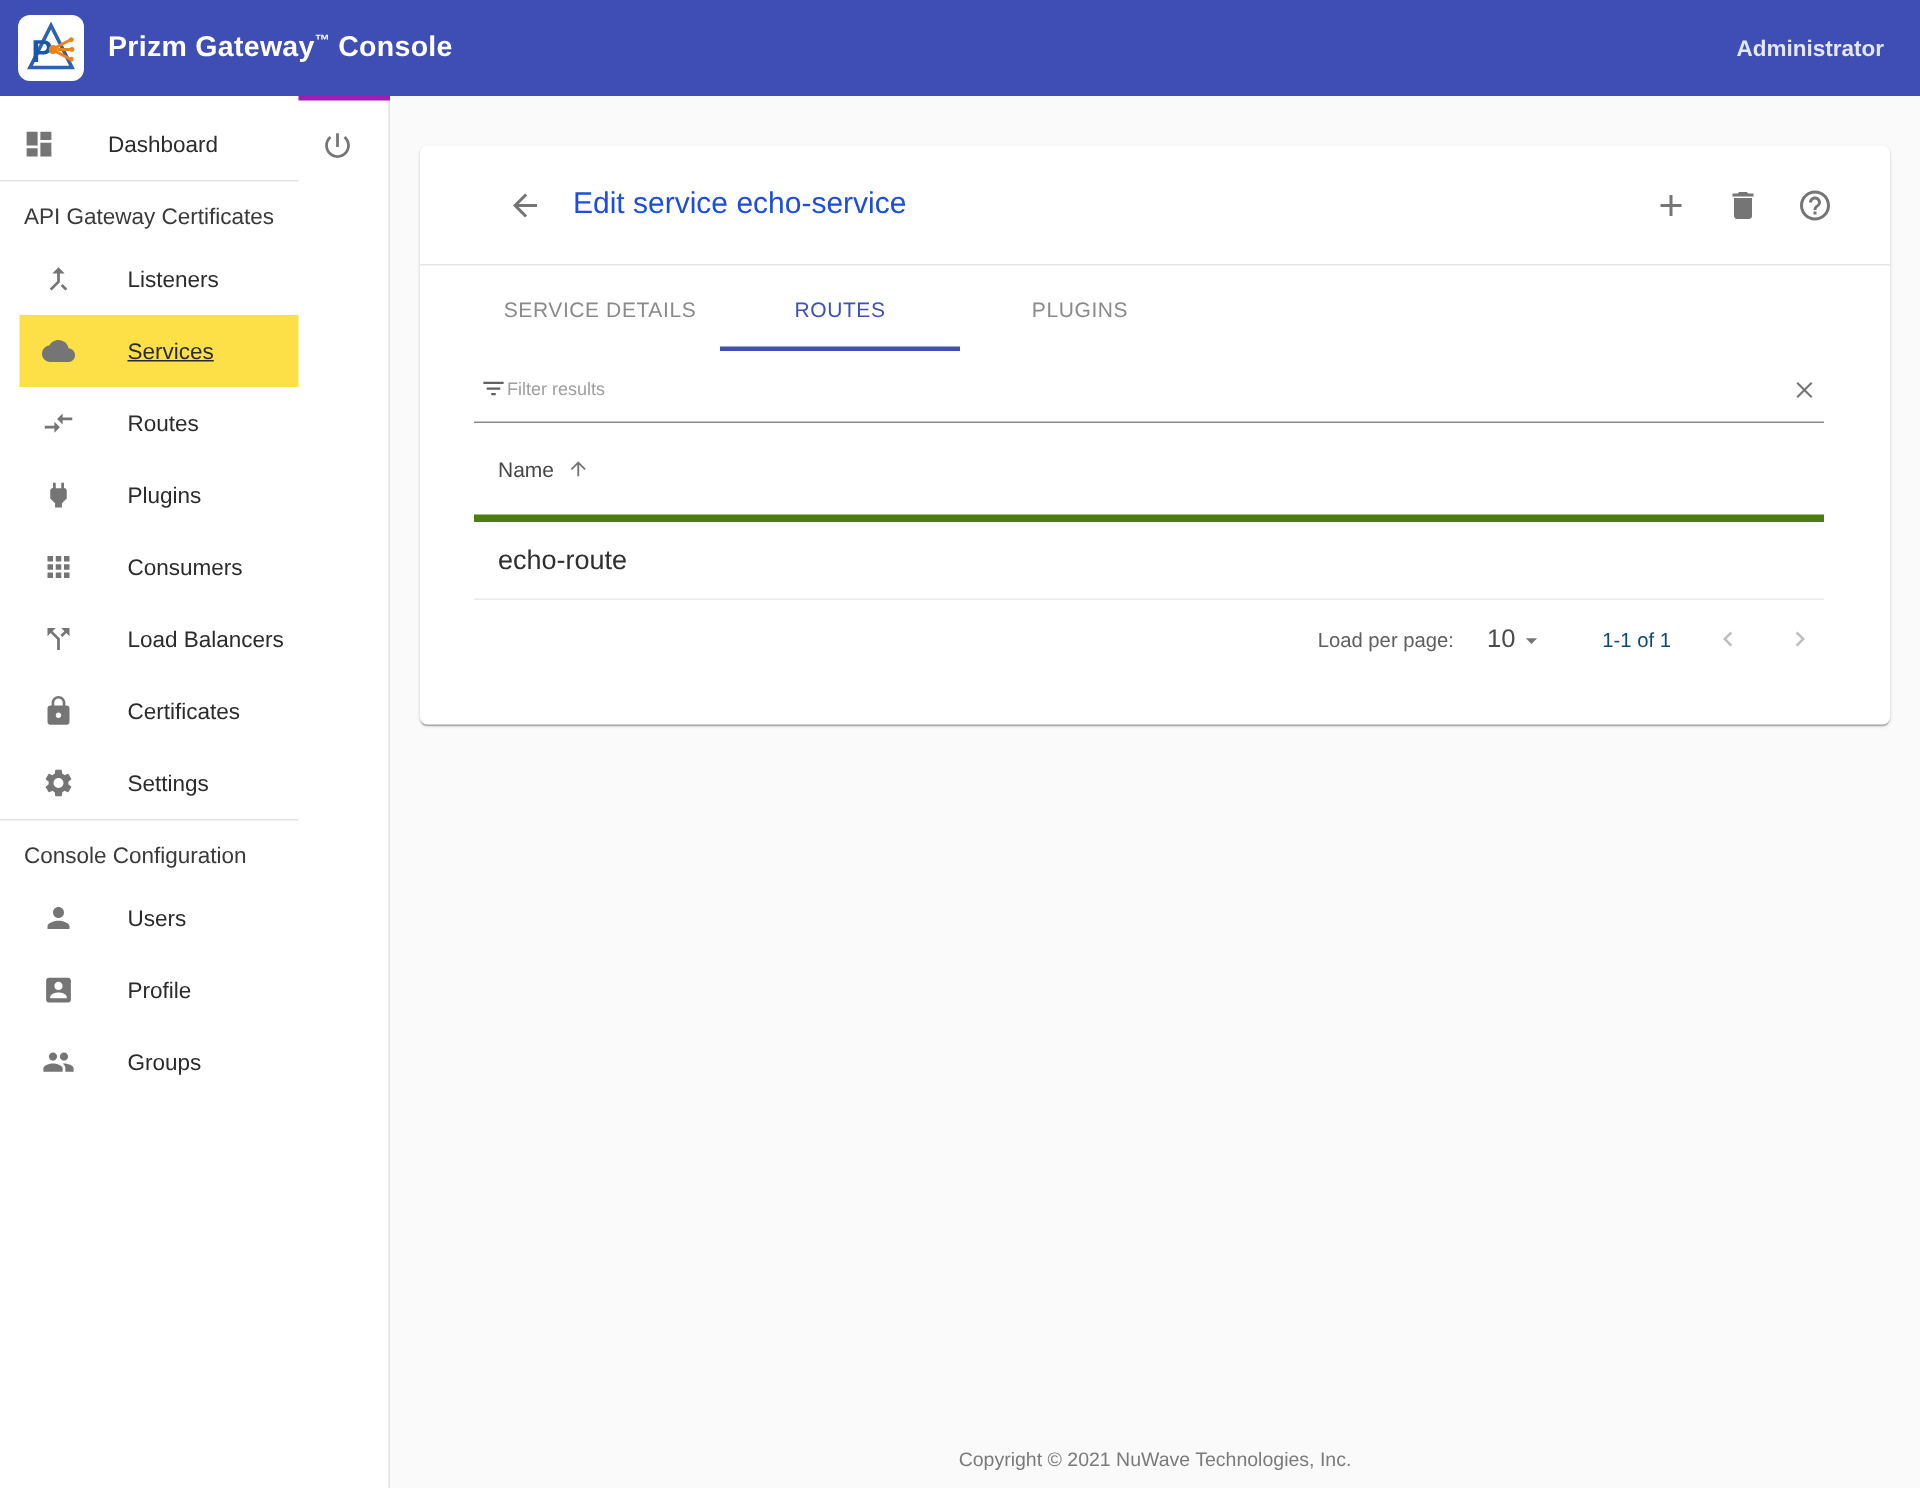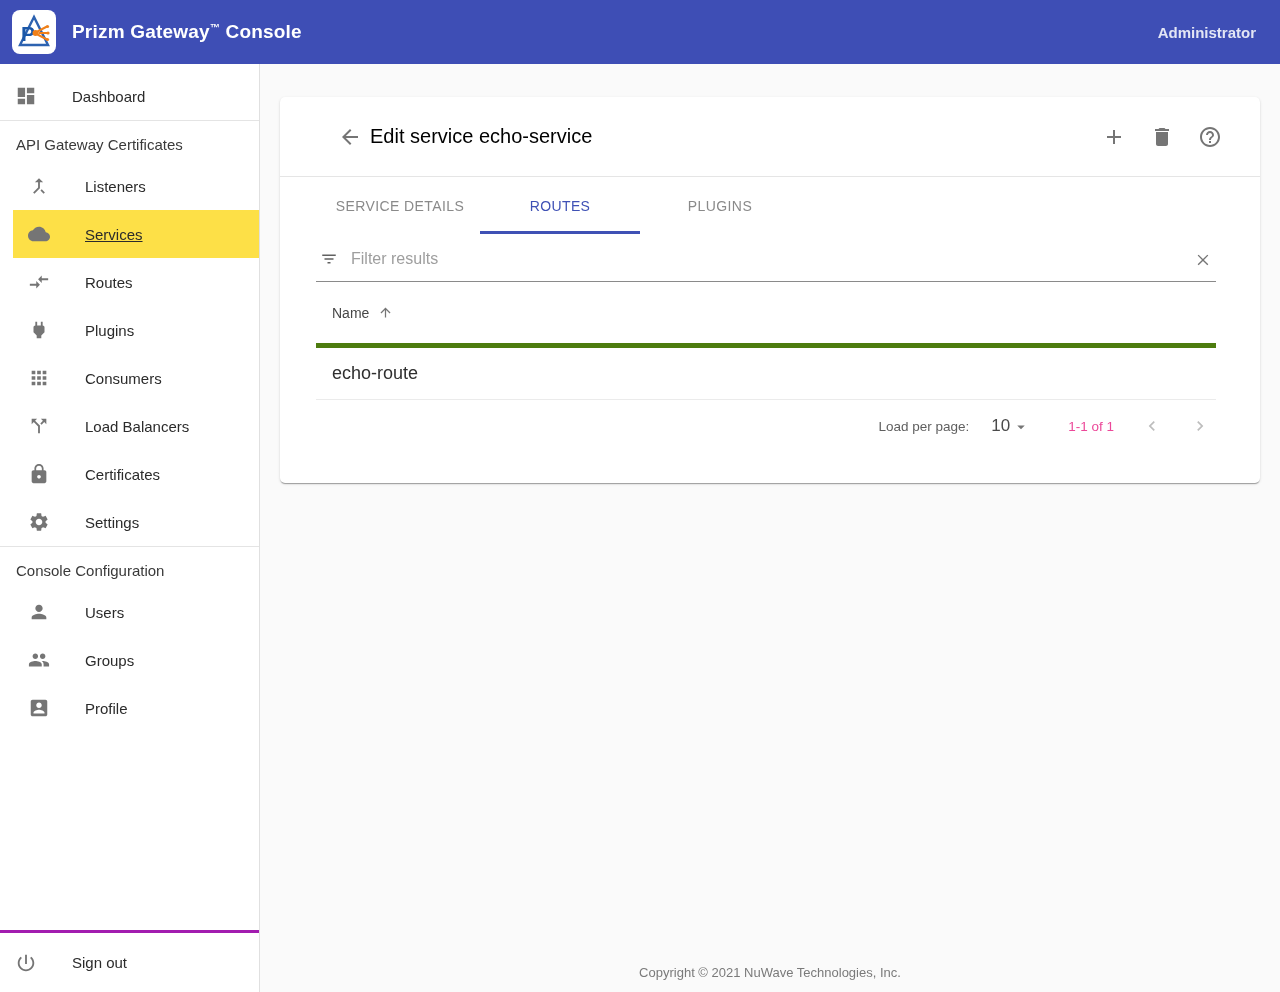--- a/index.html
+++ b/index.html
@@ -21,21 +21,21 @@
     border-radius: 8px; display: flex; align-items: center; justify-content: center;
   }
   .app-title { margin-left: 16px; font-size: 19px; font-weight: 700; letter-spacing: .2px; }
   .app-title sup { font-size: 10px; font-weight: 700; }
   .topbar-user { margin-left: auto; margin-right: 24px; font-size: 15px; font-weight: 700; color: #E3E6F5; }
 
   
   .sidebar {
     position: absolute; top: 64px; left: 0; width: 260px; height: 928px;
     background: #fff; border-right: 1px solid #E0E0E0;
-    display: flex; flex-direction: column;
+    display: flex; flex-direction: row;
   }
   .nav-scroll { flex: 1; padding-top: 8px; }
   .nav-item {
     height: 48px; display: flex; align-items: center; cursor: pointer;
     font-size: 15px; color: #2B2B2B;
   }
   .nav-item .nav-icon { width: 22px; height: 22px; color: #757575; flex: 0 0 22px; }
   .nav-item .nav-label { margin-left: 35px; white-space: nowrap; }
   .nav-item.top-level { padding-left: 15px; }
   .nav-item.nested { margin-left: 13px; padding-left: 15px; }
@@ -57,43 +57,43 @@
     position: absolute; left: 20px; top: 33px; width: 980px; height: 386px;
     background: #fff; border-radius: 5px;
     box-shadow: 0 2px 1px -1px rgba(0,0,0,.2), 0 1px 1px 0 rgba(0,0,0,.14), 0 1px 3px 0 rgba(0,0,0,.12);
   }
   .card-header {
     height: 80px; display: flex; align-items: center;
     border-bottom: 1px solid #E5E5E5; padding: 0 32px 0 52px;
   }
   .icon-btn { background: none; border: none; cursor: pointer; color: #757575; padding: 6px; border-radius: 50%; }
   .icon-btn svg { width: 24px; height: 24px; }
-  .card-title { font-size: 20px; color: #000000; margin-left: 2px; }
+  .card-title { font-size: 20px; color: #1d4ed8; margin-left: 14px; }
   .header-actions { margin-left: auto; display: flex; align-items: center; gap: 12px; }
 
   .tabs { height: 57px; display: flex; padding-left: 40px; }
   .tab {
     width: 160px; display: flex; align-items: center; justify-content: center;
     font-size: 14px; font-weight: 400; letter-spacing: .4px; color: #8A8A8A;
     cursor: pointer; position: relative; text-transform: uppercase;
   }
   .tab.active { color: #3F51B5; font-weight: 500; }
   .tab.active .ink-bar {
     position: absolute; left: 0; right: 0; bottom: 0; height: 3px; background: #3F51B5;
   }
 
   .filter-row {
     margin: 2px 44px 0 36px; height: 46px;
     display: flex; align-items: center;
     border-bottom: 1px solid #8A8A8A;
   }
   .filter-row .filter-icon { width: 18px; height: 18px; color: #616161; margin-left: 4px; }
   .filter-input {
-    flex: 1; border: none; outline: none; font-size: 16px; color: #212121;
-    margin-left: 13px; background: transparent; font-family: "Liberation Sans", sans-serif;
+    flex: 1; border: none; outline: none; font-size: 12px; color: #212121;
+    background: transparent; font-family: "Liberation Sans", sans-serif;
   }
   .filter-input::placeholder { color: #9E9E9E; }
   .clear-btn { background: none; border: none; cursor: pointer; color: #757575; padding: 4px; }
   .clear-btn svg { width: 18px; height: 18px; }
 
   .thead {
     margin: 0 44px 0 36px; height: 66px; display: flex; align-items: center;
     padding-left: 16px; border-bottom: 5px solid #4d7c0f;
     font-size: 14px; color: #474747; cursor: pointer;
   }
@@ -105,21 +105,21 @@
   }
 
   .pagination {
     margin: 0 44px 0 36px; height: 52px; display: flex; align-items: center;
     justify-content: flex-end; font-size: 13.5px; color: #5F5F5F;
   }
   .rpp-label { margin-right: 22px; }
   .rpp-select { display: flex; align-items: center; cursor: pointer; margin-right: 38px; }
   .rpp-value { font-size: 17px; color: #4A4A4A; }
   .caret { width: 18px; height: 18px; color: #757575; margin-left: 2px; margin-top: 2px; }
-  .range-label { margin-right: 22px; color: #ec4899; }
+  .range-label { margin-right: 22px; color: #0c4a6e; }
   .page-btn { background: none; border: none; padding: 6px; cursor: default; color: #BDBDBD; }
   .page-btn svg { width: 20px; height: 20px; }
   .page-btn + .page-btn { margin-left: 16px; }
 
   .footer {
     position: absolute; bottom: 12px; left: 0; width: 100%;
     text-align: center; font-size: 13px; color: #7A7A7A;
   }
 </style>
 </head>
@@ -208,29 +208,29 @@
     <div class="section-label">Console Configuration</div>
 
     <div class="nav-item nested">
       <svg class="nav-icon" viewBox="0 0 24 24" fill="currentColor">
           <path d="M12 12c2.21 0 4-1.79 4-4s-1.79-4-4-4-4 1.79-4 4 1.79 4 4 4zm0 2c-2.67 0-8 1.34-8 4v2h16v-2c0-2.66-5.33-4-8-4z"></path>
         </svg>
       <span class="nav-label">Users</span>
     </div>
     <div class="nav-item nested">
       <svg class="nav-icon" viewBox="0 0 24 24" fill="currentColor">
+          <path d="M3 5v14c0 1.1.89 2 2 2h14c1.1 0 2-.9 2-2V5c0-1.1-.9-2-2-2H5c-1.11 0-2 .9-2 2zm12 4c0 1.66-1.34 3-3 3s-3-1.34-3-3 1.34-3 3-3 3 1.34 3 3zm-9 8c0-2 4-3.1 6-3.1s6 1.1 6 3.1v1H6v-1z"></path>
+        </svg>
+      <span class="nav-label">Profile</span>
+    </div>
+    <div class="nav-item nested">
+      <svg class="nav-icon" viewBox="0 0 24 24" fill="currentColor">
           <path d="M16 11c1.66 0 2.99-1.34 2.99-3S17.66 5 16 5c-1.66 0-3 1.34-3 3s1.34 3 3 3zm-8 0c1.66 0 2.99-1.34 2.99-3S9.66 5 8 5C6.34 5 5 6.34 5 8s1.34 3 3 3zm0 2c-2.33 0-7 1.17-7 3.5V19h14v-2.5c0-2.33-4.67-3.5-7-3.5zm8 0c-.29 0-.62.02-.97.05 1.16.84 1.97 1.97 1.97 3.45V19h6v-2.5c0-2.33-4.67-3.5-7-3.5z"></path>
         </svg>
       <span class="nav-label">Groups</span>
-    </div>
-    <div class="nav-item nested">
-      <svg class="nav-icon" viewBox="0 0 24 24" fill="currentColor">
-          <path d="M3 5v14c0 1.1.89 2 2 2h14c1.1 0 2-.9 2-2V5c0-1.1-.9-2-2-2H5c-1.11 0-2 .9-2 2zm12 4c0 1.66-1.34 3-3 3s-3-1.34-3-3 1.34-3 3-3 3 1.34 3 3zm-9 8c0-2 4-3.1 6-3.1s6 1.1 6 3.1v1H6v-1z"></path>
-        </svg>
-      <span class="nav-label">Profile</span>
     </div>
   </div>
 
   <div class="signout-wrap">
     <div class="nav-item top-level">
       <svg class="nav-icon" viewBox="0 0 24 24" fill="currentColor">
           <path d="M13 3h-2v10h2V3zm4.83 2.17-1.42 1.42C17.99 7.86 19 9.81 19 12c0 3.87-3.13 7-7 7s-7-3.13-7-7c0-2.19 1.01-4.14 2.58-5.42L6.17 5.17C4.23 6.82 3 9.26 3 12c0 4.97 4.03 9 9 9s9-4.03 9-9c0-2.74-1.23-5.18-3.17-6.83z"></path>
         </svg>
       <span class="nav-label">Sign out</span>
     </div>

